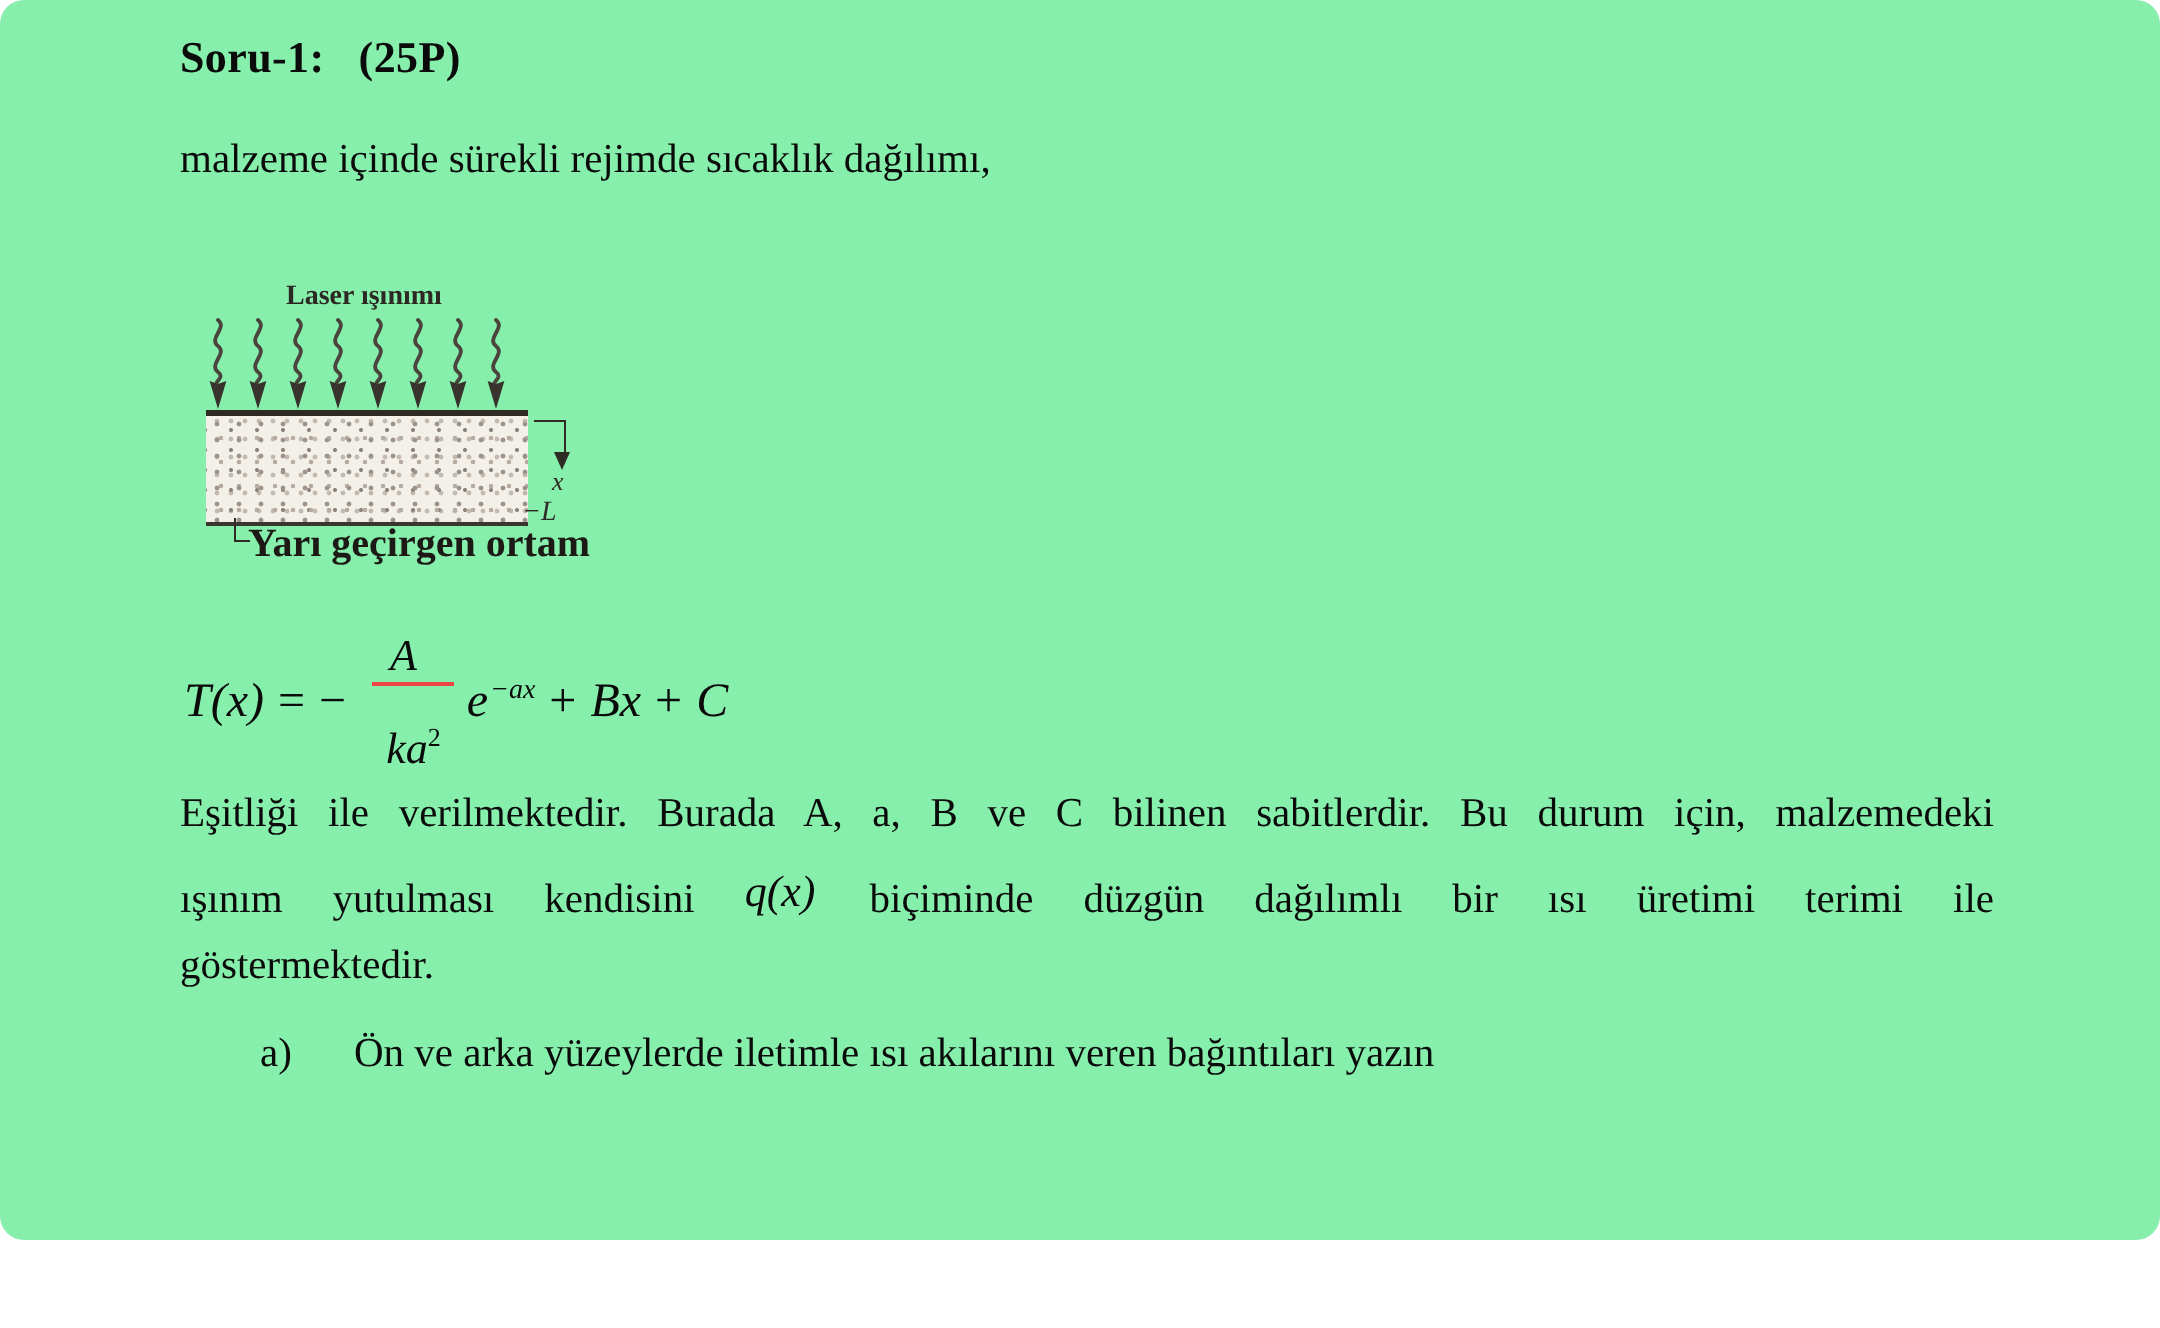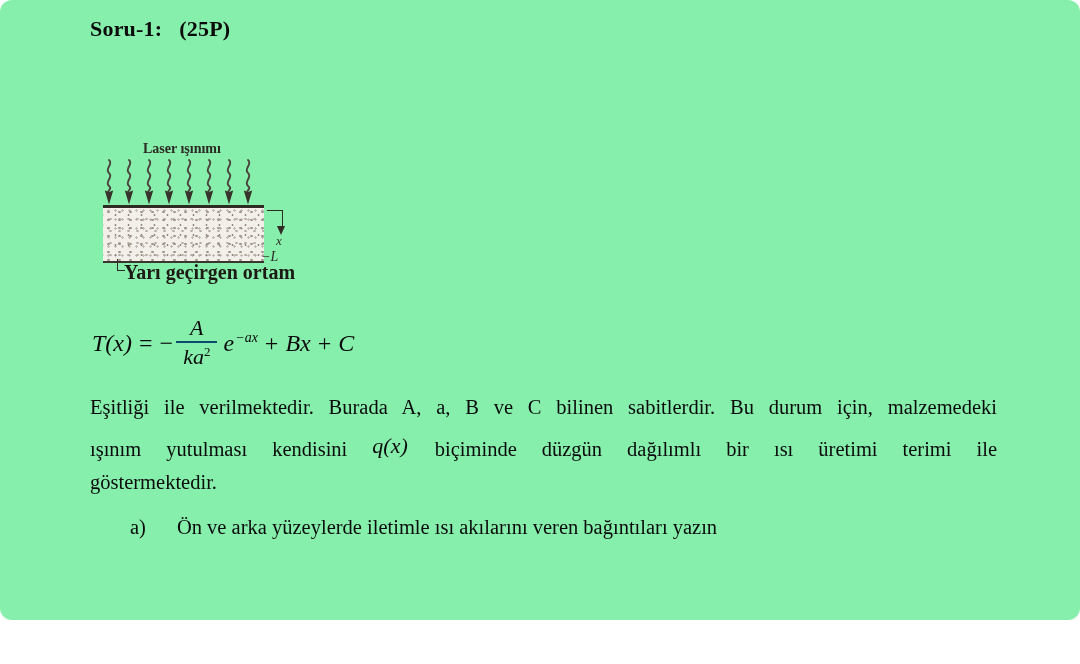--- a/index.html
+++ b/index.html
@@ -45,21 +45,21 @@
   .cap-leader { position:absolute; left:22px; top:121px; width:7px; height:11px;
     border-left:1.6px solid #2f2a24; border-bottom:1.6px solid #2f2a24; }
   .fig-caption { position:absolute; left:29px; top:123px; font-size:20px; font-weight:600; color:#1d1914; white-space:nowrap; }
 
   
   .equation { position:absolute; left:92px; top:316px; display:flex; align-items:center; font-size:24px; }
   .mit { font-style:italic; }
   .eq-sp { margin-left:7px; }
   .frac { display:inline-flex; flex-direction:column; align-items:center; margin:0 6px 0 3px; }
   .frac .num { font-style:italic; font-size:22px; line-height:1.1; padding:0 14px 1px; }
-  .frac .den { border-top:2px solid #0c4a6e; font-size:22px; line-height:1.2; padding:1px 7px 0; }
+  .frac .den { border-top:2px solid #ef4444; font-size:22px; line-height:1.2; padding:18px 7px 0;margin-left:10px; }
   .frac .den sup { font-size:13px; }
   .eterm .pow { font-size:14px; position:relative; top:-9px; margin-left:1px; }
 
   
   .item { position:absolute; font-size:20.5px; white-space:nowrap; }
   .item-a { left:130px; top:516px; }
   .item-b { left:130px; top:570px; }
   .item .marker { display:inline-block; }
   .item .item-text { margin-left:31px; }
   .inline-math { font-style:italic; font-size:22px; position:relative; top:-3px; }
@@ -74,20 +74,21 @@
 </head>
 <body>
 
 <div class="page">
 
   <div class="title">
     <span>Soru-1:</span><span class="pts">(25P)</span>
   </div>
 
   <div class="para p1">
+    <div class="lline">malzeme içinde sürekli rejimde sıcaklık dağılımı,</div>
   </div>
 
   <div class="figure">
     <div class="laser-label">Laser ışınımı</div>
 
     <svg class="rays" width="150" height="48" viewBox="0 0 150 48" aria-hidden="true">
       <defs>
         <g id="ray">
           <path class="ray-wave" d="M0,1 C5,5 -5,10 0,14 C5,18 -5,23 0,27 C4,30 -3,32 0,34"></path>
           <path class="ray-head" d="M0,33 L-4.2,31.5 L0,45.5 L4.2,31.5 Z"></path>

